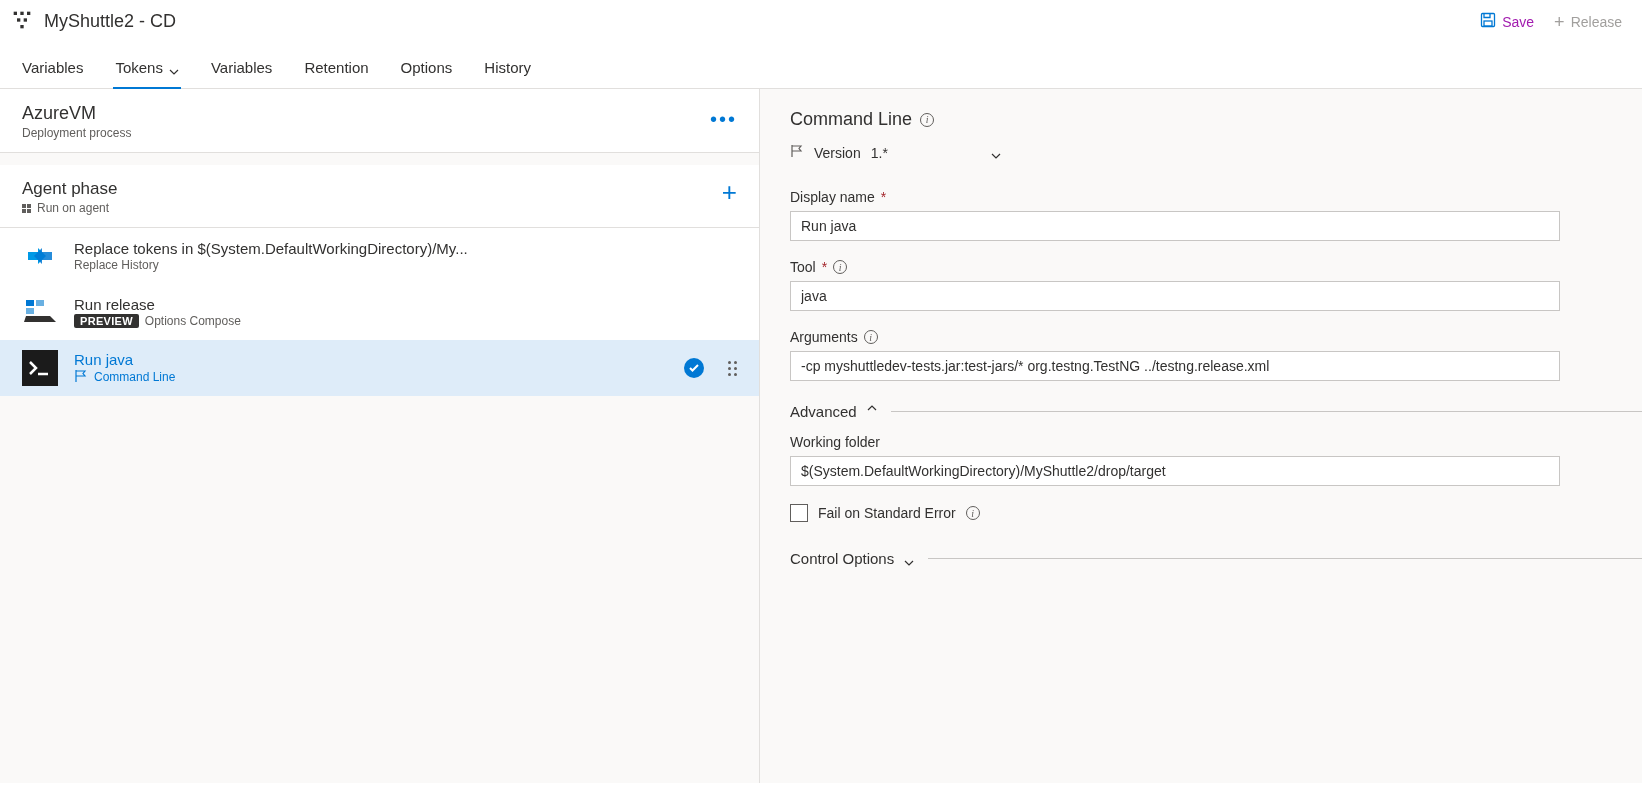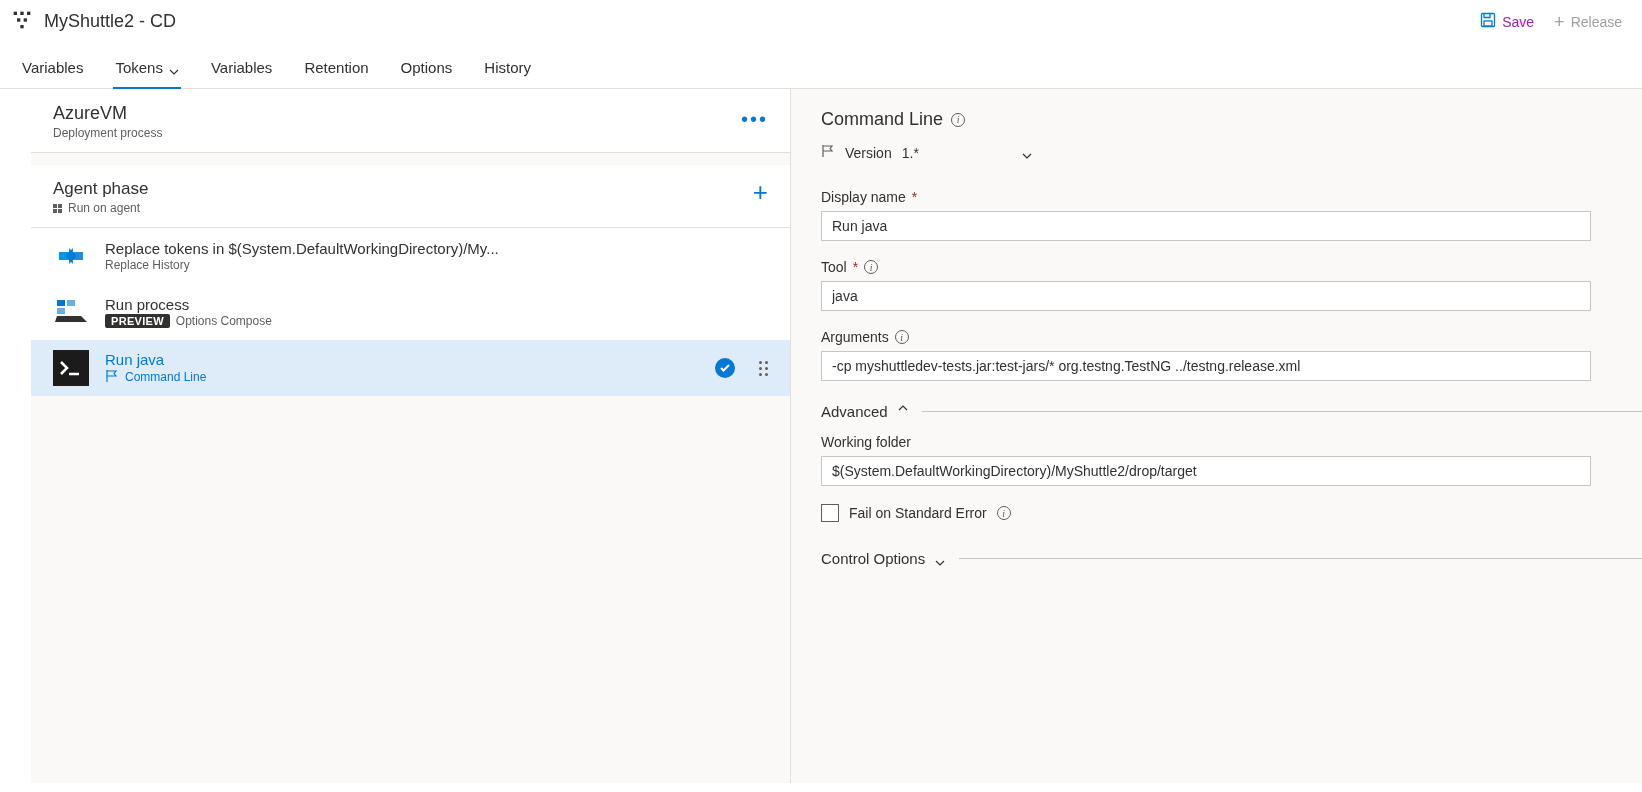--- a/index.html
+++ b/index.html
@@ -73,21 +73,20 @@
     }
     .chev-down {
       width: 10px; height: 10px; display: inline-block;
     }
     .chev-down svg { width: 10px; height: 10px; }
     
     .content {
       display: flex;
       height: calc(792px - 98px);
       background: #eab308;
-      margin-left: 31px;
     }
     .left-pane {
       width: 760px;
       border-right: 1px solid #e1dfdd;
       background: #faf9f8;
     }
     .right-pane {
       flex: 1;
       background: #faf9f8;
       padding: 20px 0 0 30px;
@@ -409,21 +408,21 @@
     <div class="task-item">
       <div class="task-icon">
         <svg width="36" height="36" viewBox="0 0 36 36">
             <rect x="4" y="6" width="8" height="6" fill="#0078d4"></rect>
             <rect x="14" y="6" width="8" height="6" fill="#69b0e2"></rect>
             <rect x="4" y="14" width="8" height="6" fill="#69b0e2"></rect>
             <path d="M4 22 L28 22 L34 28 L2 28 Z" fill="#323130"></path>
           </svg>
       </div>
       <div class="task-texts">
-        <div class="task-title">Run process</div>
+        <div class="task-title">Run release</div>
         <div class="task-sub">
           <span class="preview-badge">PREVIEW</span>
           <span>Options Compose</span>
         </div>
       </div>
     </div>
 
     <div class="task-item selected">
       <div class="task-icon" style="background:#1b1b1b;">
         <svg width="36" height="36" viewBox="0 0 36 36">

